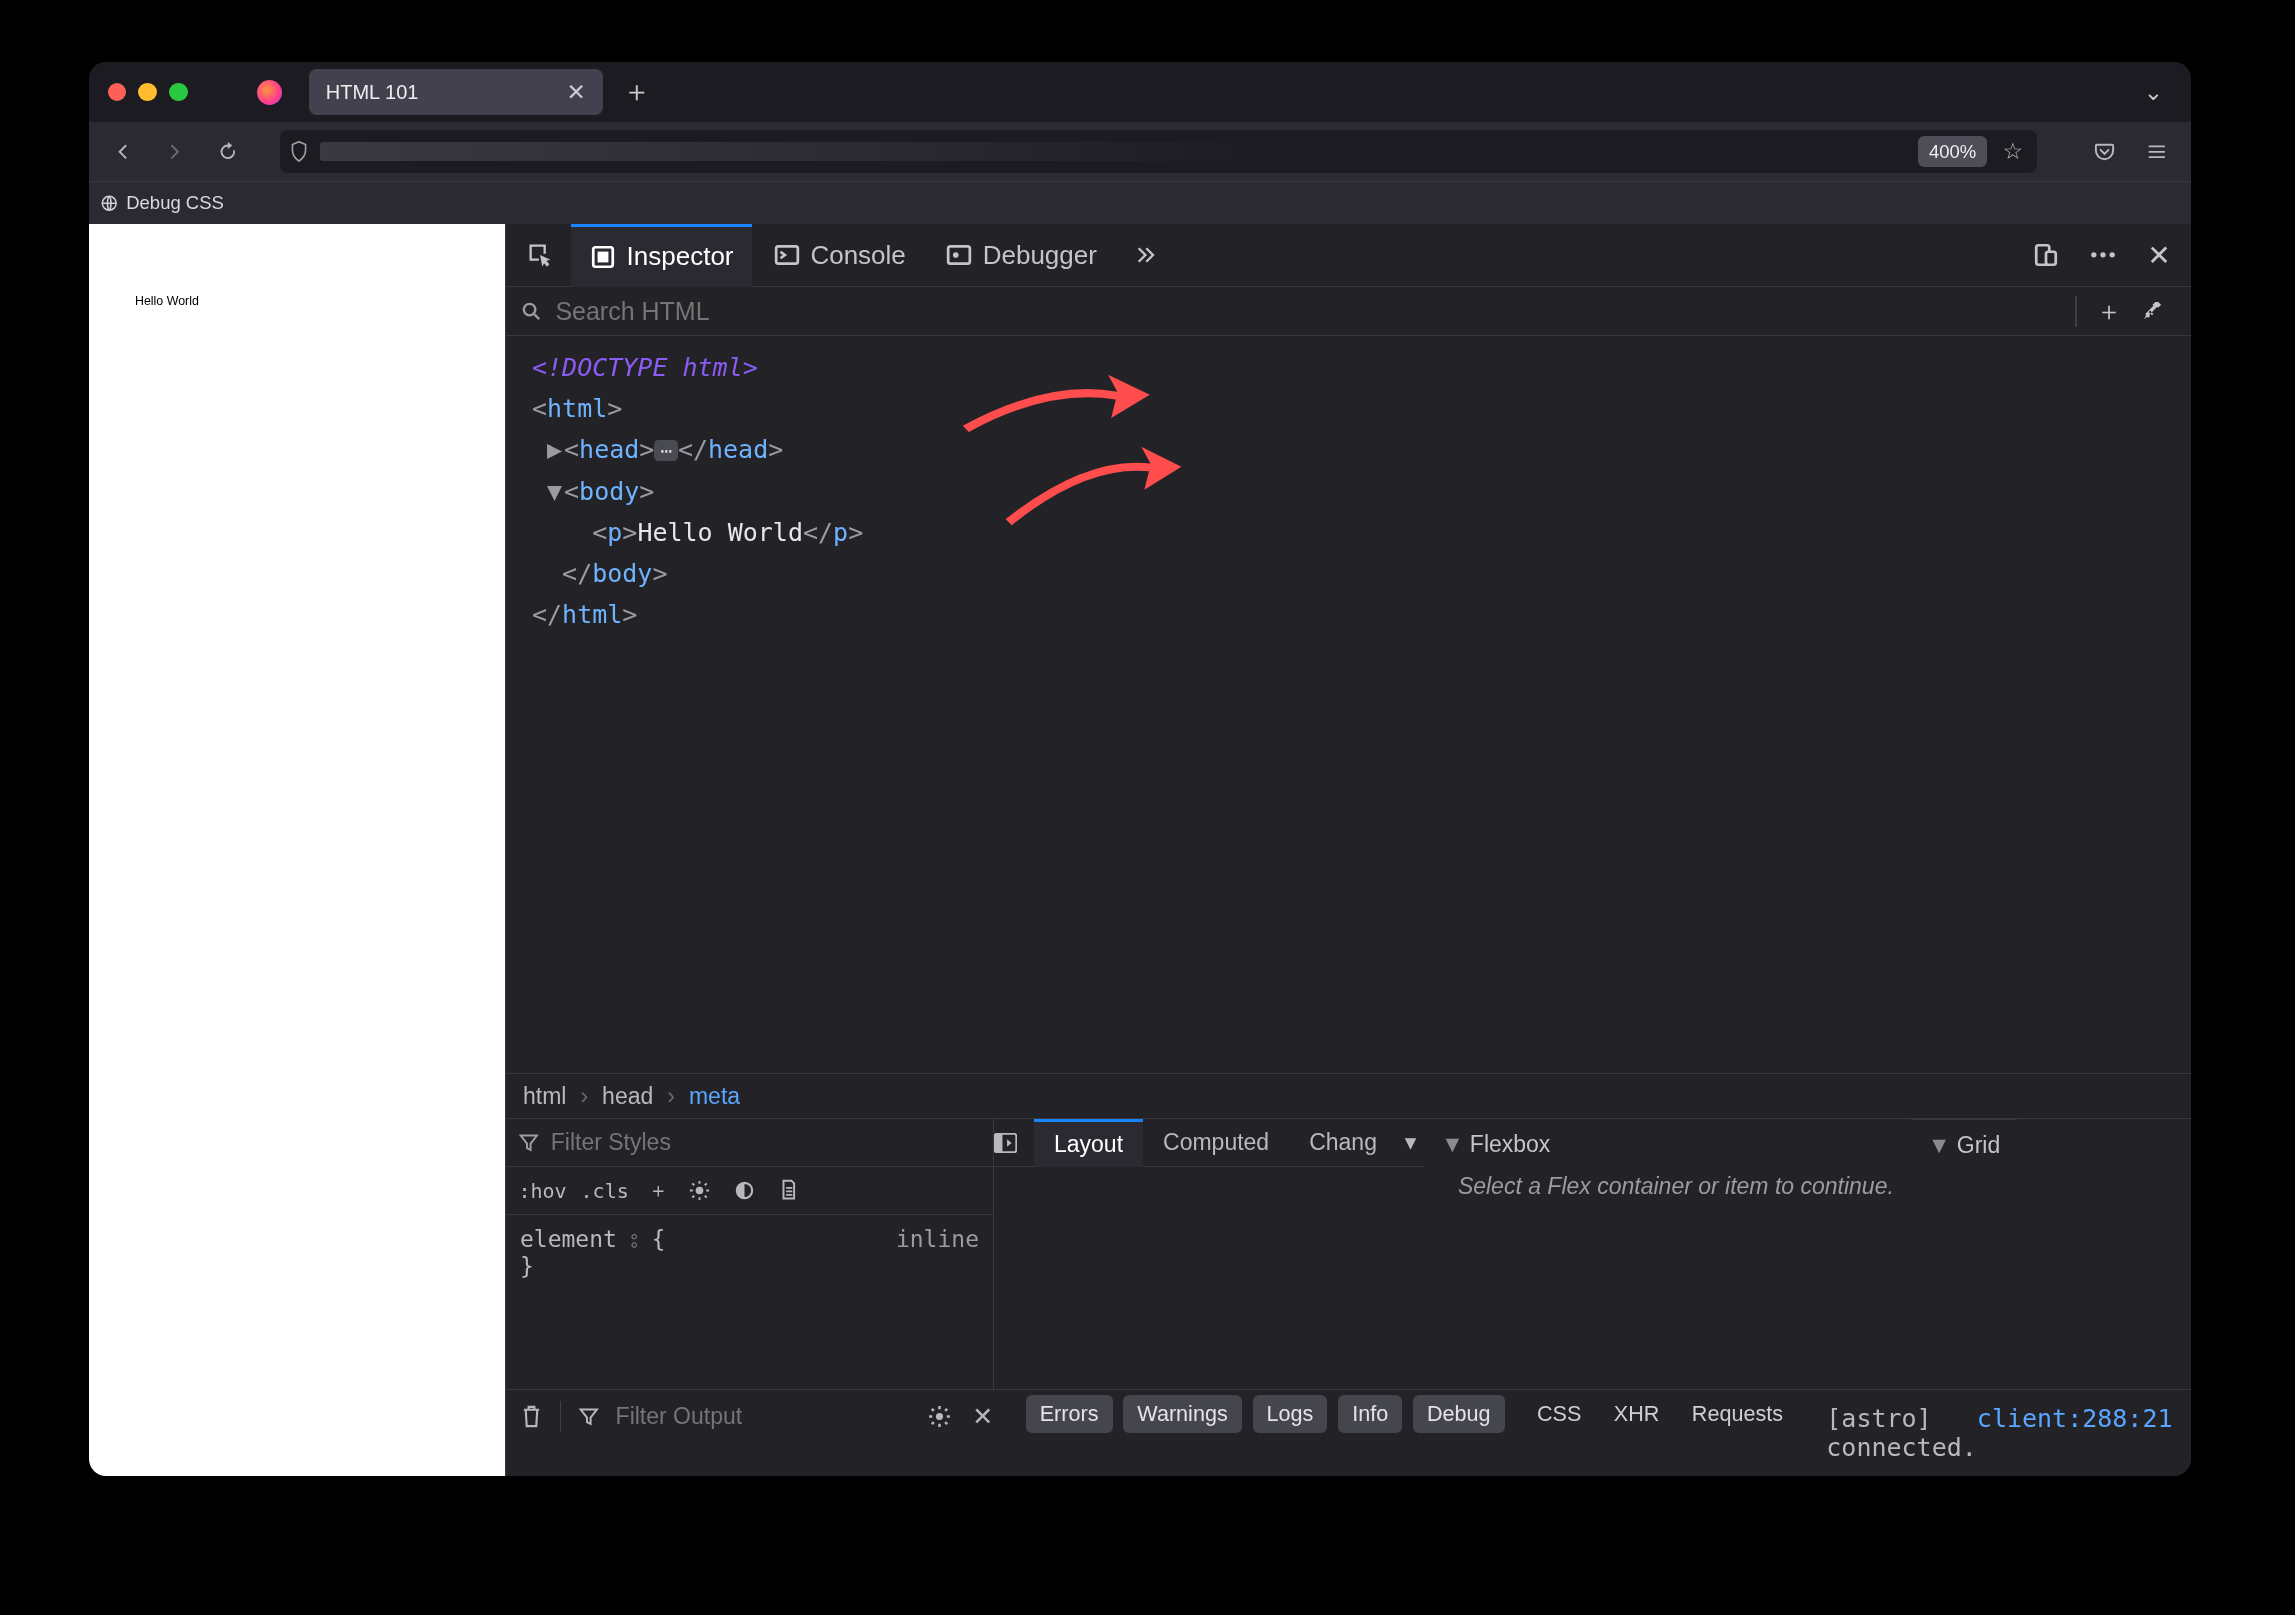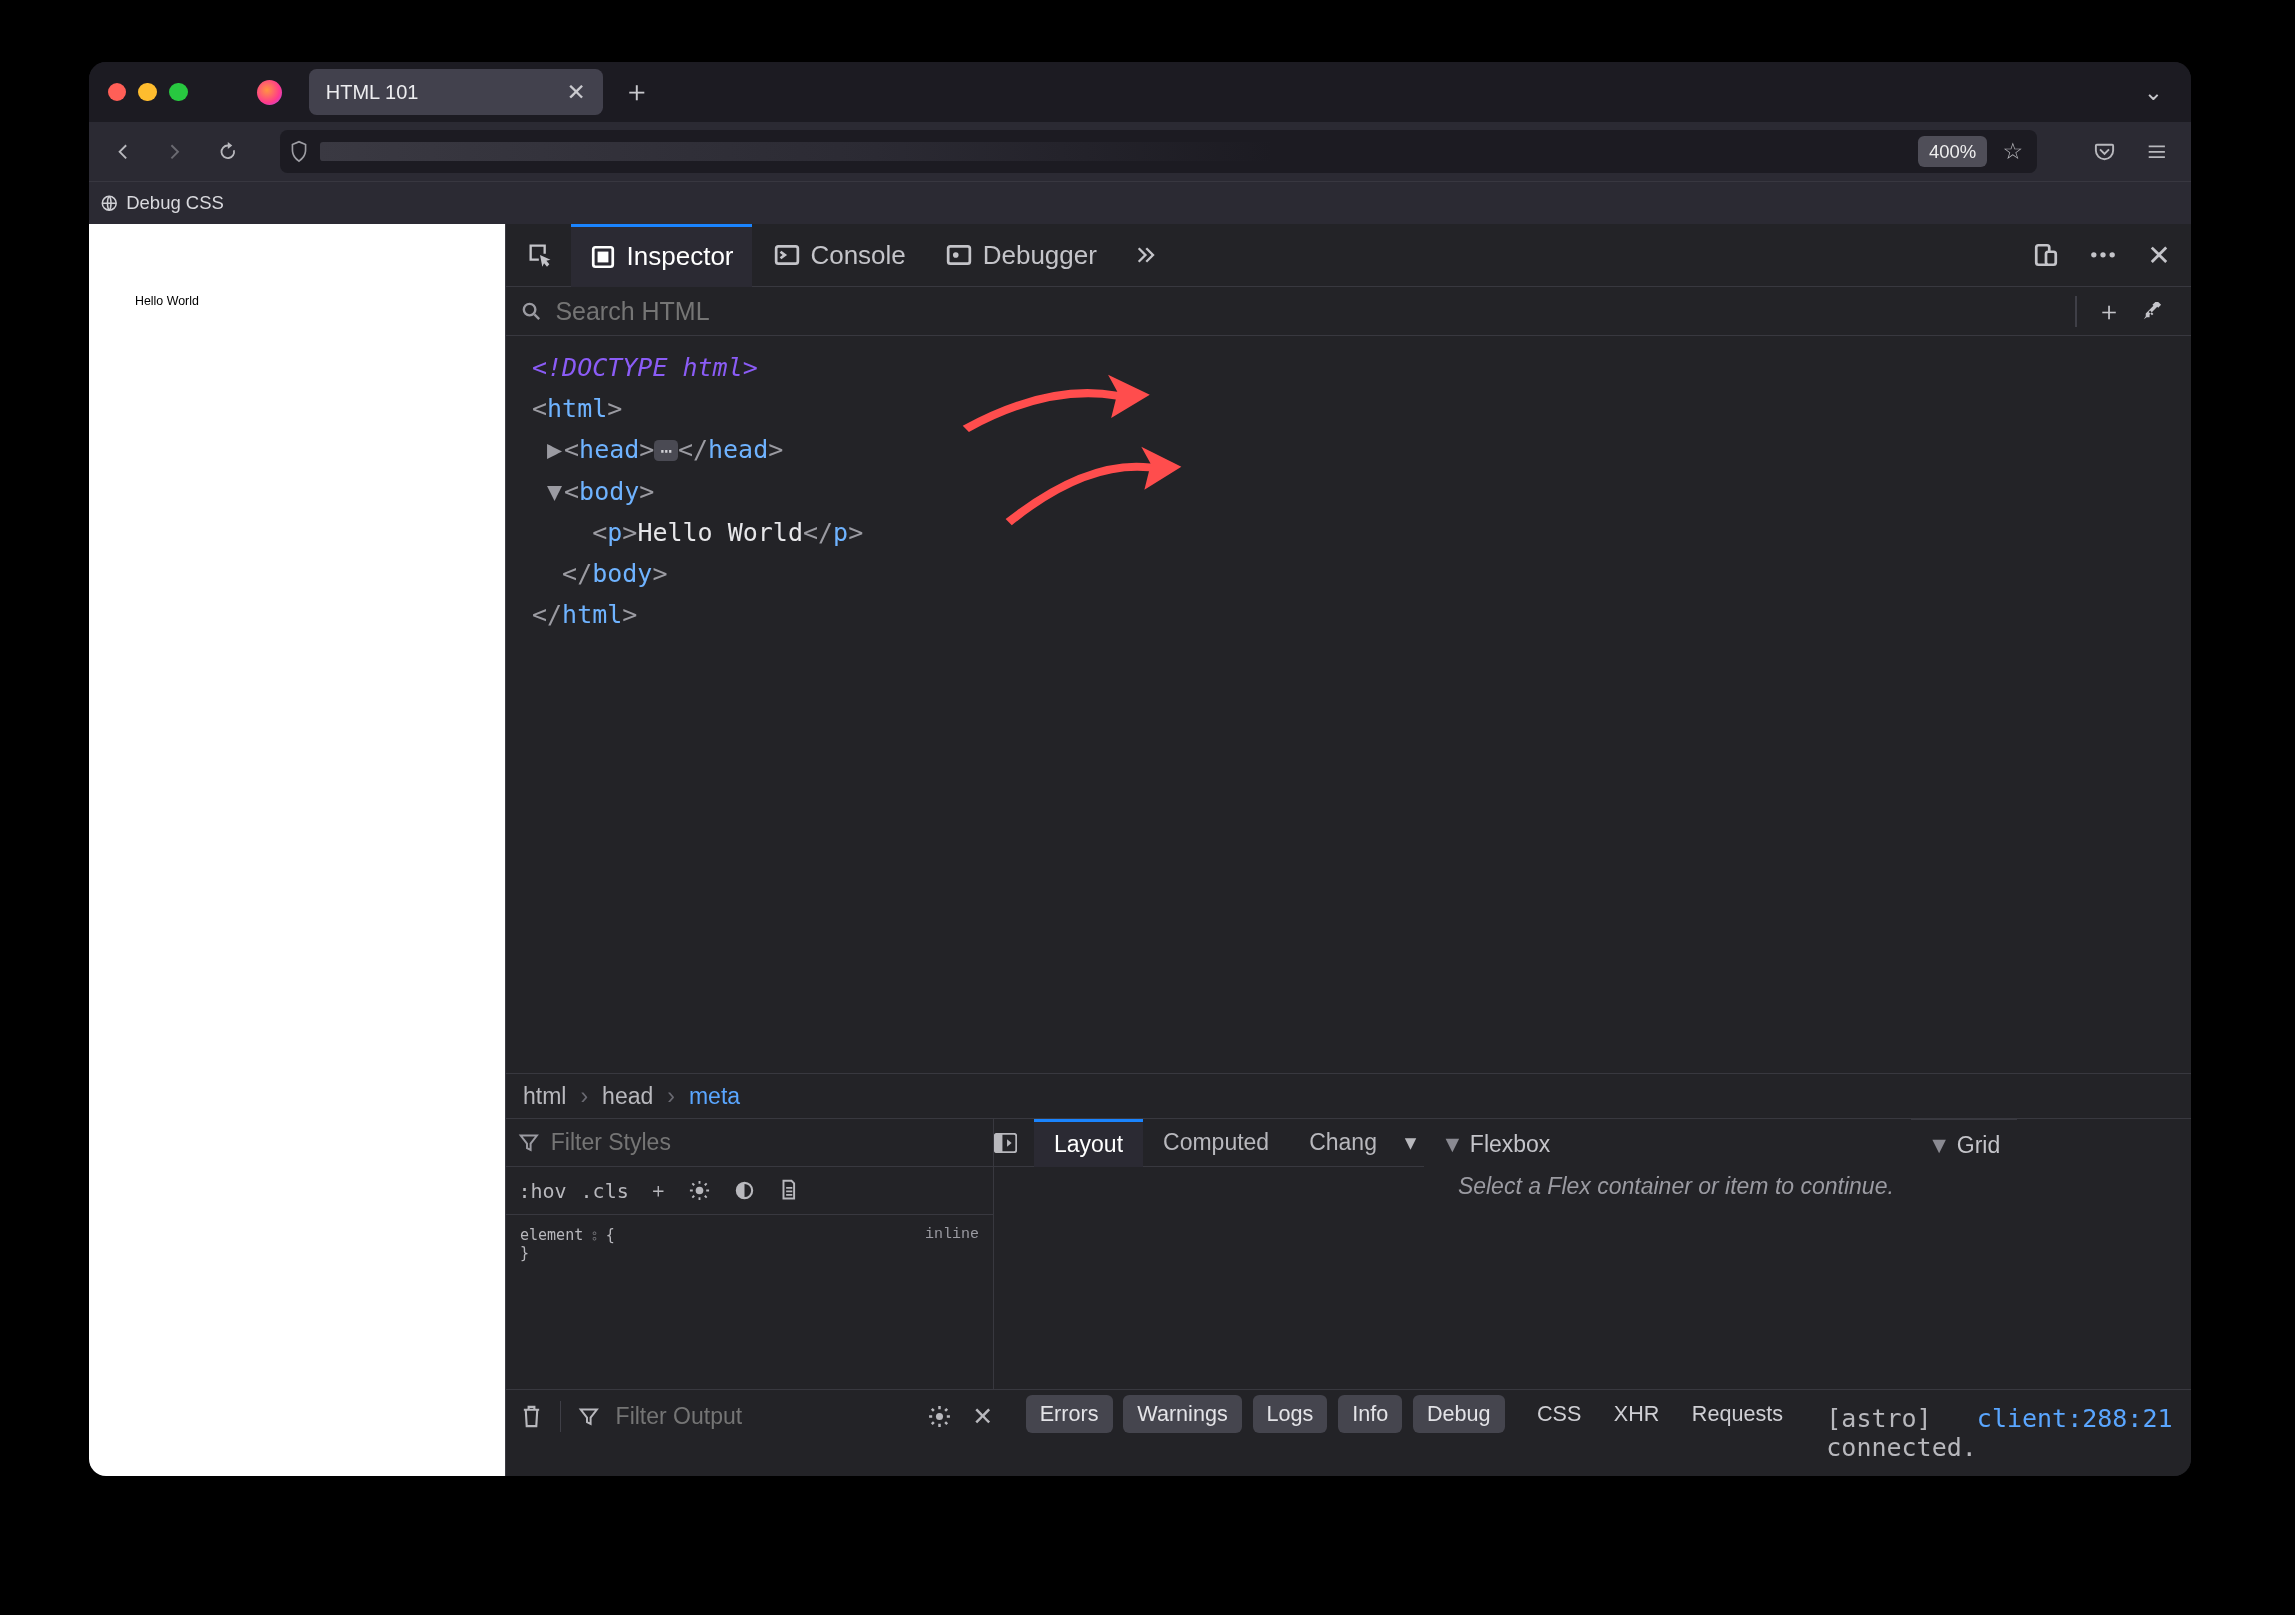--- a/index.html
+++ b/index.html
@@ -102,22 +102,22 @@
   .dt-crumb .sep { color: #6a6a72; }
   .dt-crumb .cur { color: #5aa6ff; }
 
   
   .dt-mid { display:flex; border-top: 1.5px solid #38383f; height: 271px; }
   .dt-styles { width: 488px; display:flex; flex-direction:column; border-right: 1.5px solid #38383f; }
   .dt-filter { height: 48px; display:flex; align-items:center; padding: 0 12.4px; gap: 10.8px; font-size: 23px; color: #9b9ba2; border-bottom: 1.5px solid #38383f;}
   .dt-styrow { height: 48px; display:flex; align-items:center; padding: 0 12.4px; gap: 14px; font-size: 20px; border-bottom: 1.5px solid #38383f; }
   .dt-styrow .mono { font-family: ui-monospace, Menlo, monospace; }
   .dt-styrow .ic { width: 31px; text-align:center; }
-  .dt-rule { flex:1; font-family: ui-monospace, Menlo, monospace; font-size: 15px; padding: 10.8px 14px; display:flex; justify-content: space-between; }
-  .dt-rule .inline { color: #9b9ba2; font-family: Liberation Mono, monospace; }
+  .dt-rule { flex:1; font-family: ui-monospace, Menlo, monospace; font-size: 23px; padding: 10.8px 14px; display:flex; justify-content: space-between; }
+  .dt-rule .inline { color: #9b9ba2; }
 
   .dt-layout { flex:1; display:flex; flex-direction:row; }
   .dt-lay-tabs { height: 48px; display:flex; align-items:center; gap: 0; font-size: 23px; border-bottom: 1.5px solid #38383f; }
   .dt-lay-tabs .lyt { padding: 0 20px; height: 48px; display:flex; align-items:center; color:#b8b8bd; }
   .dt-lay-tabs .lyt.active { color:#fff; border-top: 3.1px solid #1a84ff; background:#2b2a33; }
   .dt-lay-tabs .toggle { width: 40px; text-align:center; }
   .dt-lay-tabs .chv { padding: 0 7.7px; }
   .dt-section { padding: 12.4px 17px; font-size: 23px; color:#c4c4c9; }
   .dt-section .hd { color:#c4c4c9; margin-bottom: 7.7px; }
   .dt-section .hint { font-style: italic; color:#9b9ba2; padding: 3.1px 0 10.8px 17px; line-height:1.5; }

